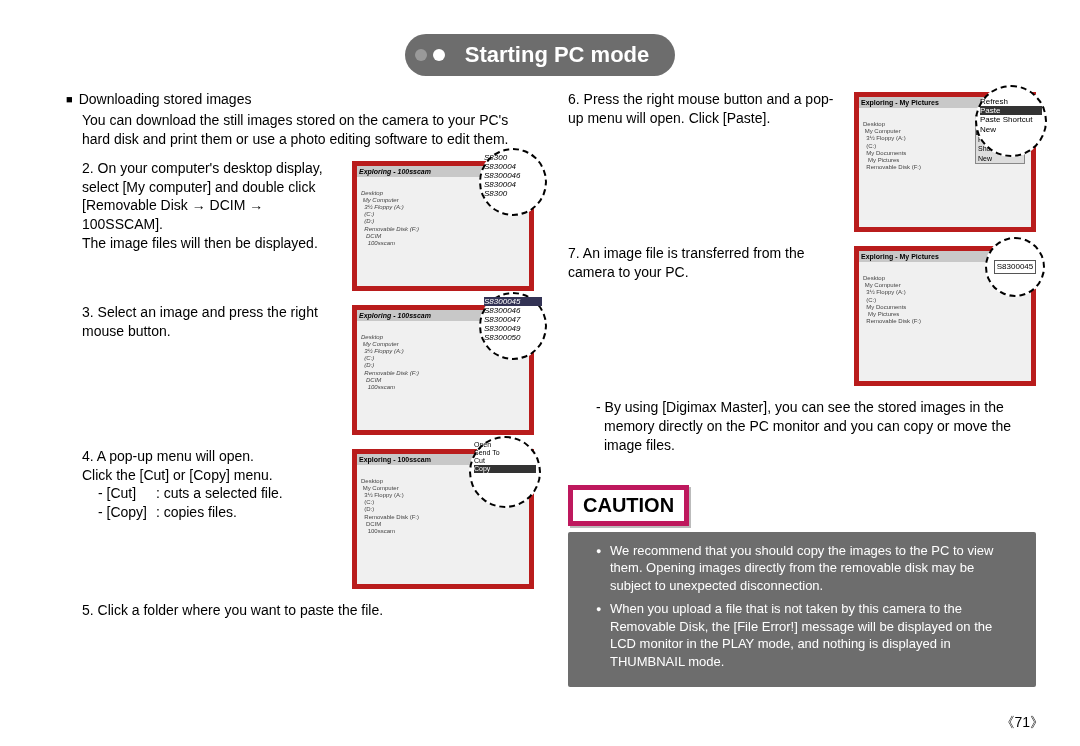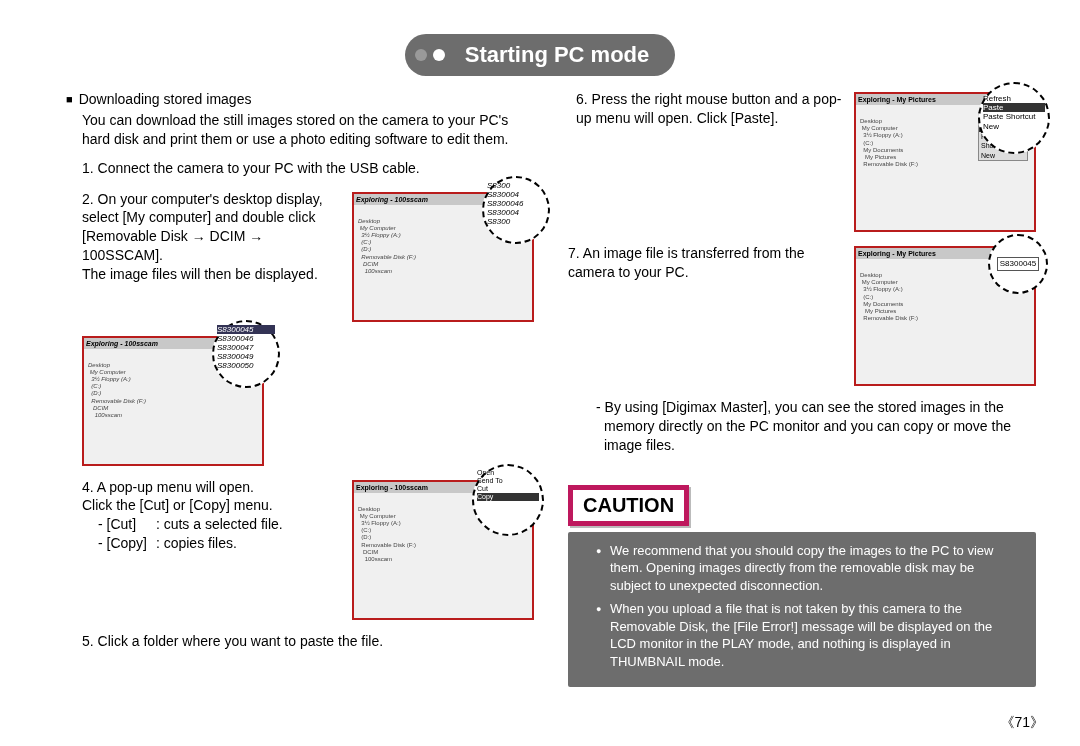--- a/index.html
+++ b/index.html
@@ -84,21 +84,21 @@
   .step {
     display: flex;
     gap: 10px;
     margin-bottom: 12px;
     margin-left: 16px;
   }
   .step-text { flex: 1; }
   .step-img {
     width: 182px;
     background: #f0f0f0;
-    border: 2px solid #b91c1c;
+    border: 5px solid #b91c1c;
     position: relative;
     margin-top: 2px;
   }
   .step-img.small { height: 130px; font-style: italic; }
   .step-img.medium { height: 140px; }
   .mini-title {
     background: #c8c8c8;
     font-size: 7px;
     padding: 1px 2px;
     font-weight: bold;
@@ -189,43 +189,41 @@
 
 <div class="content">
 
   <div class="col">
     <div class="sect-title">
       <span class="sq">■</span>
       <span>Downloading stored images</span>
     </div>
     <div class="body-text">You can download the still images stored on the camera to your PC's hard disk and print them or use a photo editing software to edit them.</div>
 
-    <div class="step">
-      <div class="step-text">1. Connect the camera to your PC with the USB cable.</div>
-    </div>
 
     <div class="step" style="align-items:flex-start;">
       <div class="step-text">
         <div>2. On your computer's desktop display, select [My computer] and double click [Removable Disk → DCIM → 100SSCAM].</div>
         <div>The image files will then be displayed.</div>
       </div>
       <div class="step-img small">
         <div class="mini-title">Exploring - 100sscam</div>
         <div class="mini-tree">Desktop<br>&nbsp;My Computer<br>&nbsp;&nbsp;3½ Floppy (A:)<br>&nbsp;&nbsp;(C:)<br>&nbsp;&nbsp;(D:)<br>&nbsp;&nbsp;Removable Disk (F:)<br>&nbsp;&nbsp;&nbsp;DCIM<br>&nbsp;&nbsp;&nbsp;&nbsp;100sscam</div>
         <div class="dashed-circle" style="width:68px;height:68px;right:-18px;top:-18px;">
           <div>S8300</div>
           <div>S830004</div>
           <div>S8300046</div>
           <div>S830004</div>
           <div>S8300</div>
         </div>
       </div>
     </div>
 
     <div class="step">
+      <div class="step-text">3. Select an image and press the right mouse button.</div>
       <div class="step-img small">
         <div class="mini-title">Exploring - 100sscam</div>
         <div class="mini-tree">Desktop<br>&nbsp;My Computer<br>&nbsp;&nbsp;3½ Floppy (A:)<br>&nbsp;&nbsp;(C:)<br>&nbsp;&nbsp;(D:)<br>&nbsp;&nbsp;Removable Disk (F:)<br>&nbsp;&nbsp;&nbsp;DCIM<br>&nbsp;&nbsp;&nbsp;&nbsp;100sscam</div>
         <div class="dashed-circle" style="width:68px;height:68px;right:-18px;top:-18px;">
           <div style="background:#335;color:#fff">S8300045</div>
           <div>S8300046</div>
           <div>S8300047</div>
           <div>S8300049</div>
           <div>S8300050</div>
         </div>
@@ -256,21 +254,21 @@
         </div>
       </div>
     </div>
 
     <div class="step">
       <div class="step-text">5. Click a folder where you want to paste the file.</div>
     </div>
   </div>
 
   <div class="col right">
-    <div class="step" style="margin-left:8px;">
+    <div class="step" style="margin-left:0;">
       <div class="step-text">6. Press the right mouse button and a pop-up menu will open. Click [Paste].</div>
       <div class="step-img medium">
         <div class="mini-title">Exploring - My Pictures</div>
         <div class="mini-tree">Desktop<br>&nbsp;My Computer<br>&nbsp;&nbsp;3½ Floppy (A:)<br>&nbsp;&nbsp;(C:)<br>&nbsp;&nbsp;My Documents<br>&nbsp;&nbsp;&nbsp;My Pictures<br>&nbsp;&nbsp;Removable Disk (F:)</div>
         <div class="ctx-menu">
           <div>Refresh</div>
           <div class="hl">Paste</div>
           <div>Paste Shortcut</div>
           <div>New</div>
         </div>

